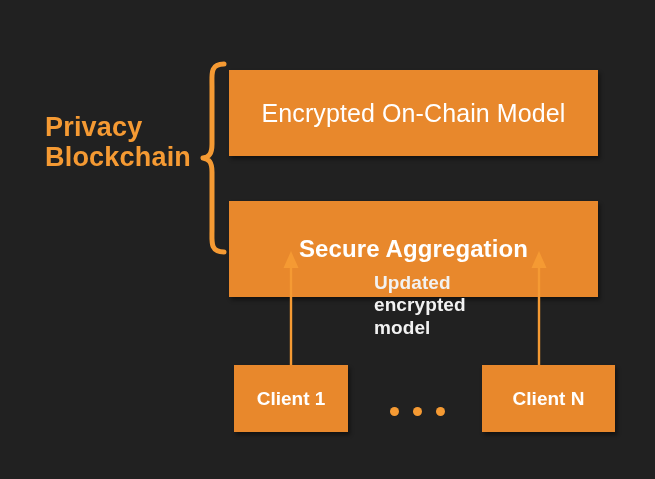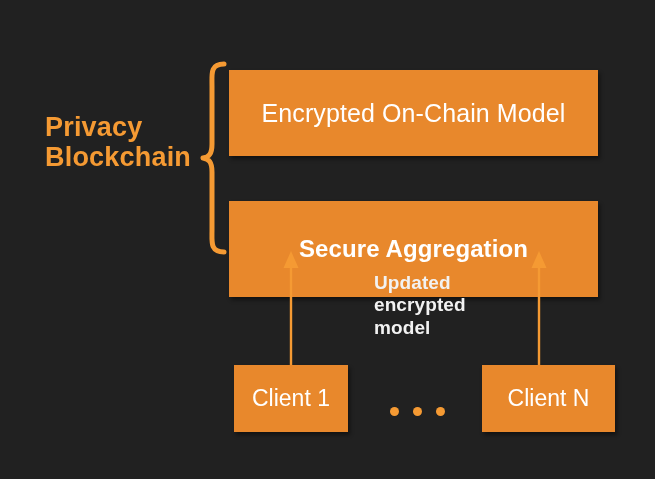--- a/index.html
+++ b/index.html
@@ -53,22 +53,22 @@
 
   
   .client-box {
     position: absolute;
     background: #E8882C;
     box-shadow: 2px 3px 4px rgba(0,0,0,0.45);
     display: flex;
     align-items: center;
     justify-content: center;
     color: #ffffff;
-    font-size: 23px;
-    font-weight: 400;
+    font-size: 19px;
+    font-weight: 700;
     box-sizing: border-box;
   }
   #client-1 {
     left: 234px;
     top: 365px;
     width: 114px;
     height: 67px;
   }
   #client-n {
     left: 482px;

